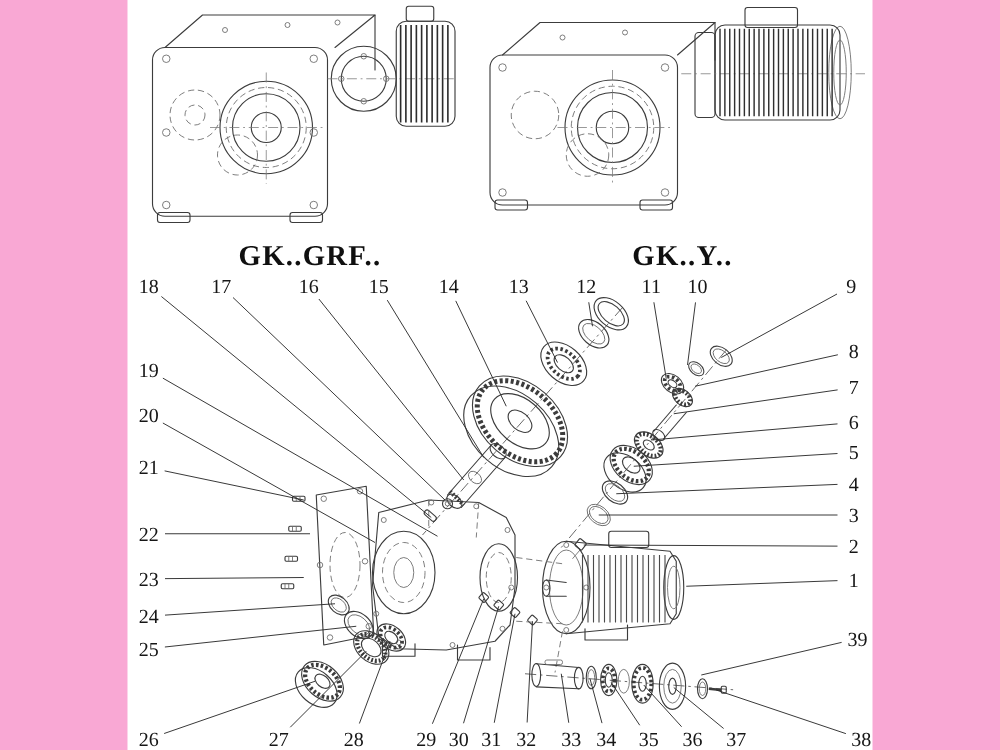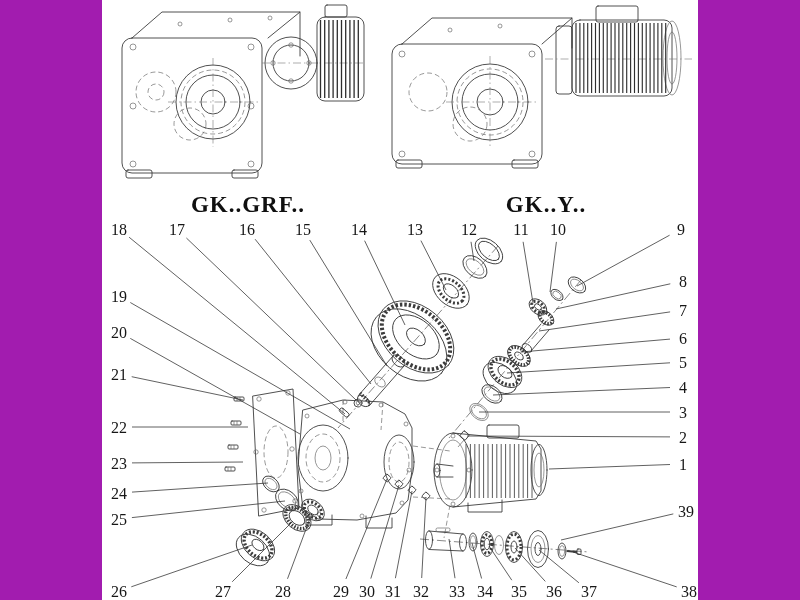--- a/index.html
+++ b/index.html
@@ -15,21 +15,21 @@
   .teeth2{fill:none;stroke:#3c3c3c;stroke-width:3.4;stroke-dasharray:2 1.8}
   .band{fill:none;stroke:#3c3c3c;stroke-width:3;stroke-dasharray:2 2}
   .hband{fill:none;stroke:#3c3c3c;stroke-width:3.4;stroke-dasharray:1.5 1.5}
   .leader{stroke:#2c2c2c;stroke-width:0.75}
   .callout{font:16px "Liberation Serif",serif;fill:#161616}
   .title{font:bold 23px "Liberation Serif",serif;fill:#101010;letter-spacing:1px}
 </style>
 </head>
 <body>
 
-<div class="page" style="background: #a21caf;">
+<div class="page" style="background: #f9a8d4;">
   <div class="sheet" style="background: rgb(255, 255, 255);"></div>
 
   <svg width="800" height="600" viewBox="0 0 800 600">
 
     <g>
       <rect x="122" y="38" width="140" height="135" rx="10" class="ln"></rect>
       <path class="ln" d="M132 38 L162 12 L300 12 L268 38"></path>
       <path class="ln" d="M300 12 L300 56"></path>
       <rect x="126" y="170" width="26" height="8" rx="2" class="ln"></rect>
       <rect x="232" y="170" width="26" height="8" rx="2" class="ln"></rect>

